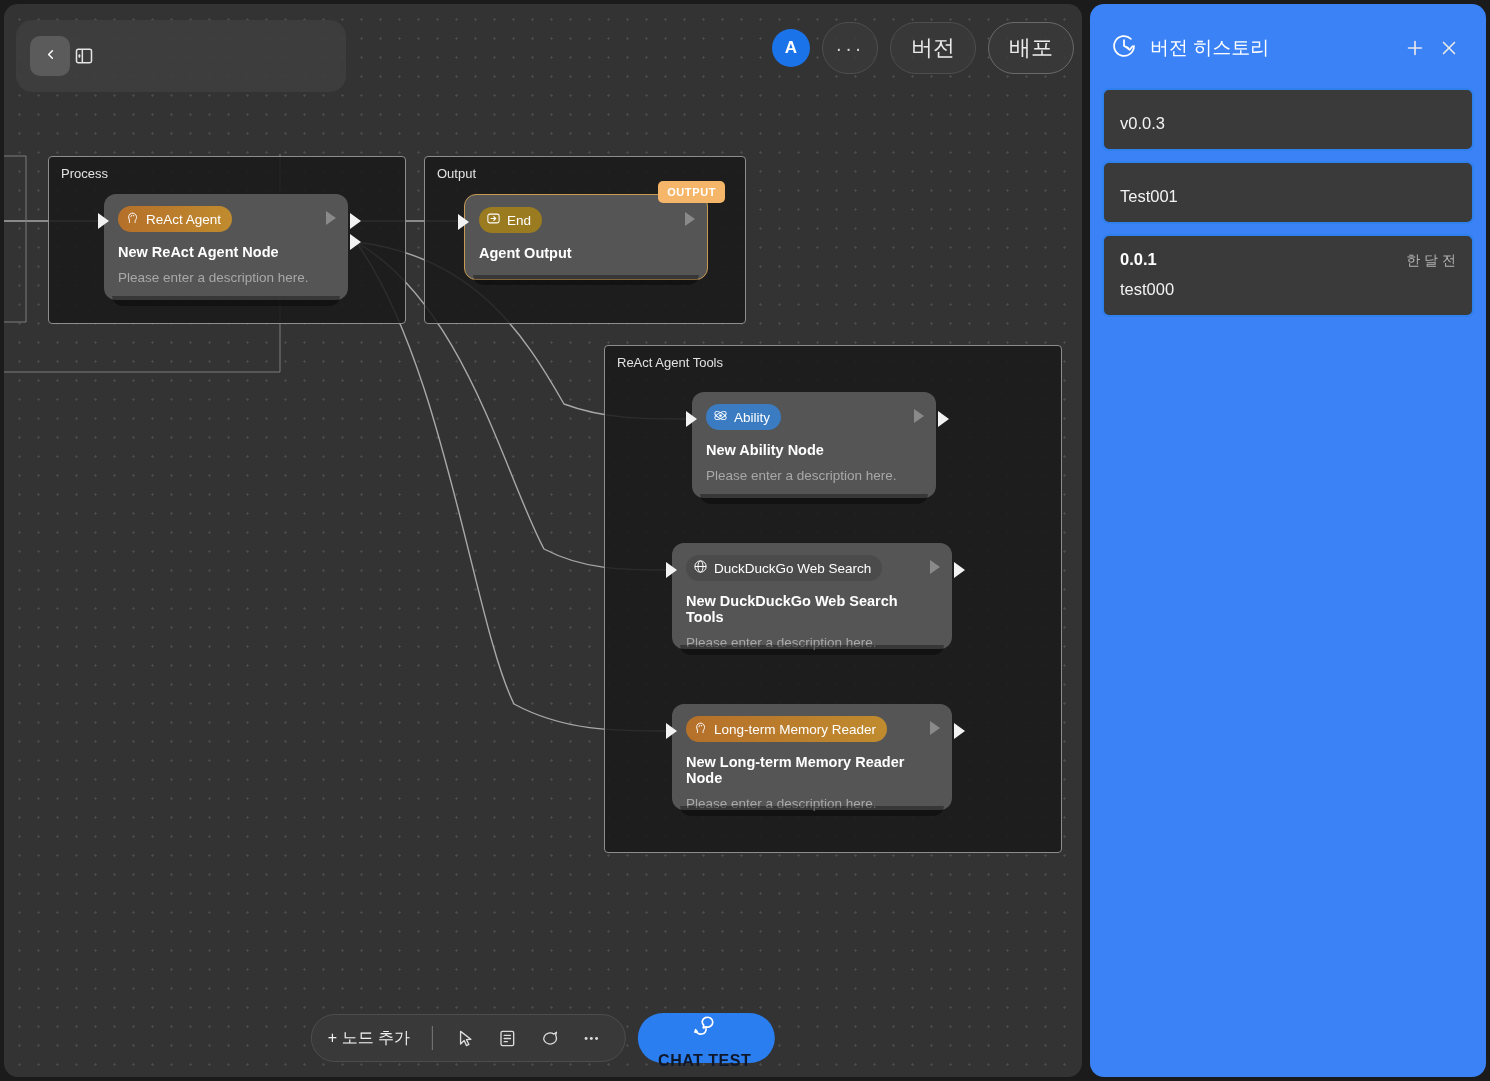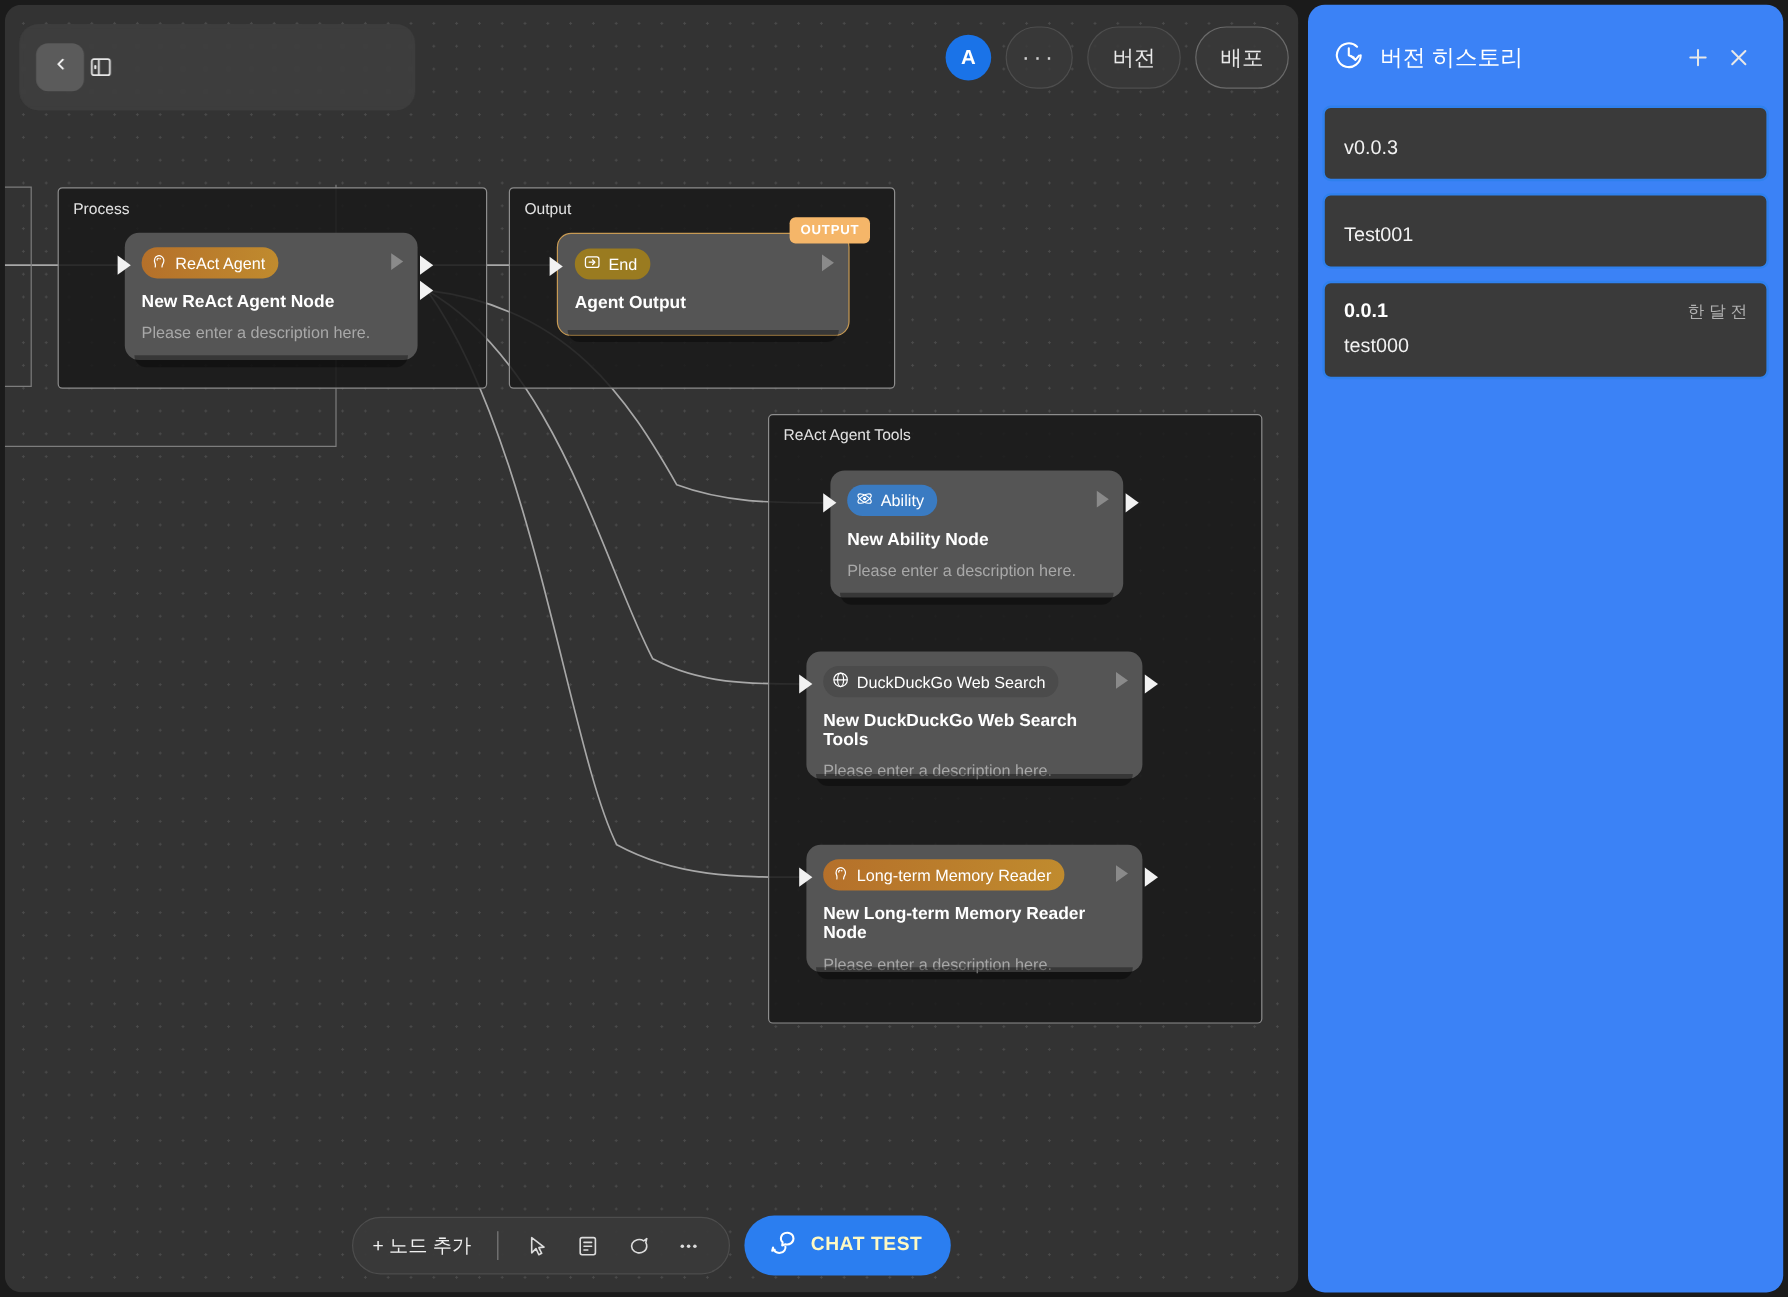--- a/index.html
+++ b/index.html
@@ -64,21 +64,21 @@
     width: 38px; height: 38px; border-radius: 50%;
     background: #1a73e8; color: #fff;
     display: flex; align-items: center; justify-content: center;
     font-size: 17px; font-weight: bold; cursor: pointer;
   }
   .pill {
     height: 52px; min-width: 76px; padding: 0 20px;
     border-radius: 26px;
     background: rgba(58,58,58,0.85);
     border: 1px solid #4e4e4e;
-    color: #eaeaea; font-size: 18px;
+    color: #eaeaea; font-size: 22px;
     display: flex; align-items: center; justify-content: center;
     cursor: pointer; white-space: nowrap;
   }
   .pill.dots { min-width: 56px; width: 56px; padding: 0; letter-spacing: 3px; font-size: 20px; color: #cfcfcf; }
   .pill.deploy { border-color: #6a6a6a; }
 
   
   .grp {
     position: absolute;
     border: 1px solid #8d8d8d;
@@ -143,23 +143,24 @@
     display: flex; align-items: center; padding: 0 16px; gap: 6px;
   }
   .add-node { color: #f0f0f0; font-size: 16px; cursor: pointer; padding-right: 8px; white-space: nowrap; }
   .vdiv { width: 1px; height: 24px; background: #7c7c7c; margin: 0 8px; }
   .tool-ico {
     width: 36px; height: 32px; display: flex; align-items: center; justify-content: center;
     cursor: pointer; color: #dcdcdc;
   }
   .chat-test {
     height: 50px; border-radius: 25px; background: #2b7ef0;
-    color: #fef9c3; font-size: 16px; font-weight: bold; letter-spacing: .5px;
+    color: #0f172a; font-size: 16px; font-weight: bold; letter-spacing: .5px;
     display: flex; align-items: center; gap: 10px; padding: 0 24px 0 20px;
     cursor: pointer;
+    flex-direction: column;
   }
 
   
   .vpanel {
     width: 396px; height: 1073px;
     background: #3b82f6;
     border-radius: 14px;
     flex: none;
     padding: 14px 12px;
   }
@@ -260,21 +261,21 @@
           </span>
           <span>End</span>
         </span>
         <span class="tri-grey"></span>
       </div>
       <div class="node-title">Agent Output</div>
       <span class="out-tag">OUTPUT</span>
       <span class="port" style="left:-7px; top:19px;"></span>
     </div>
 
-    <div class="grp" style="left:600px; top:341px; width:412px; height:508px;margin-left:36px;">
+    <div class="grp" style="left:600px; top:341px; width:458px; height:508px;">
       <div class="grp-label">ReAct Agent Tools</div>
     </div>
 
     <div class="node shadowed" style="left:688px; top:388px; width:244px; height:106px;">
       <div class="node-head">
         <span class="badge blue">
           <span>
             <svg width="15" height="15" viewBox="0 0 24 24" fill="none" stroke="#ffffff" stroke-width="1.5">
                 <circle cx="12" cy="12" r="2.2" fill="#ffffff" stroke="none"></circle>
                 <ellipse cx="12" cy="12" rx="10" ry="4.3" transform="rotate(30 12 12)"></ellipse>

